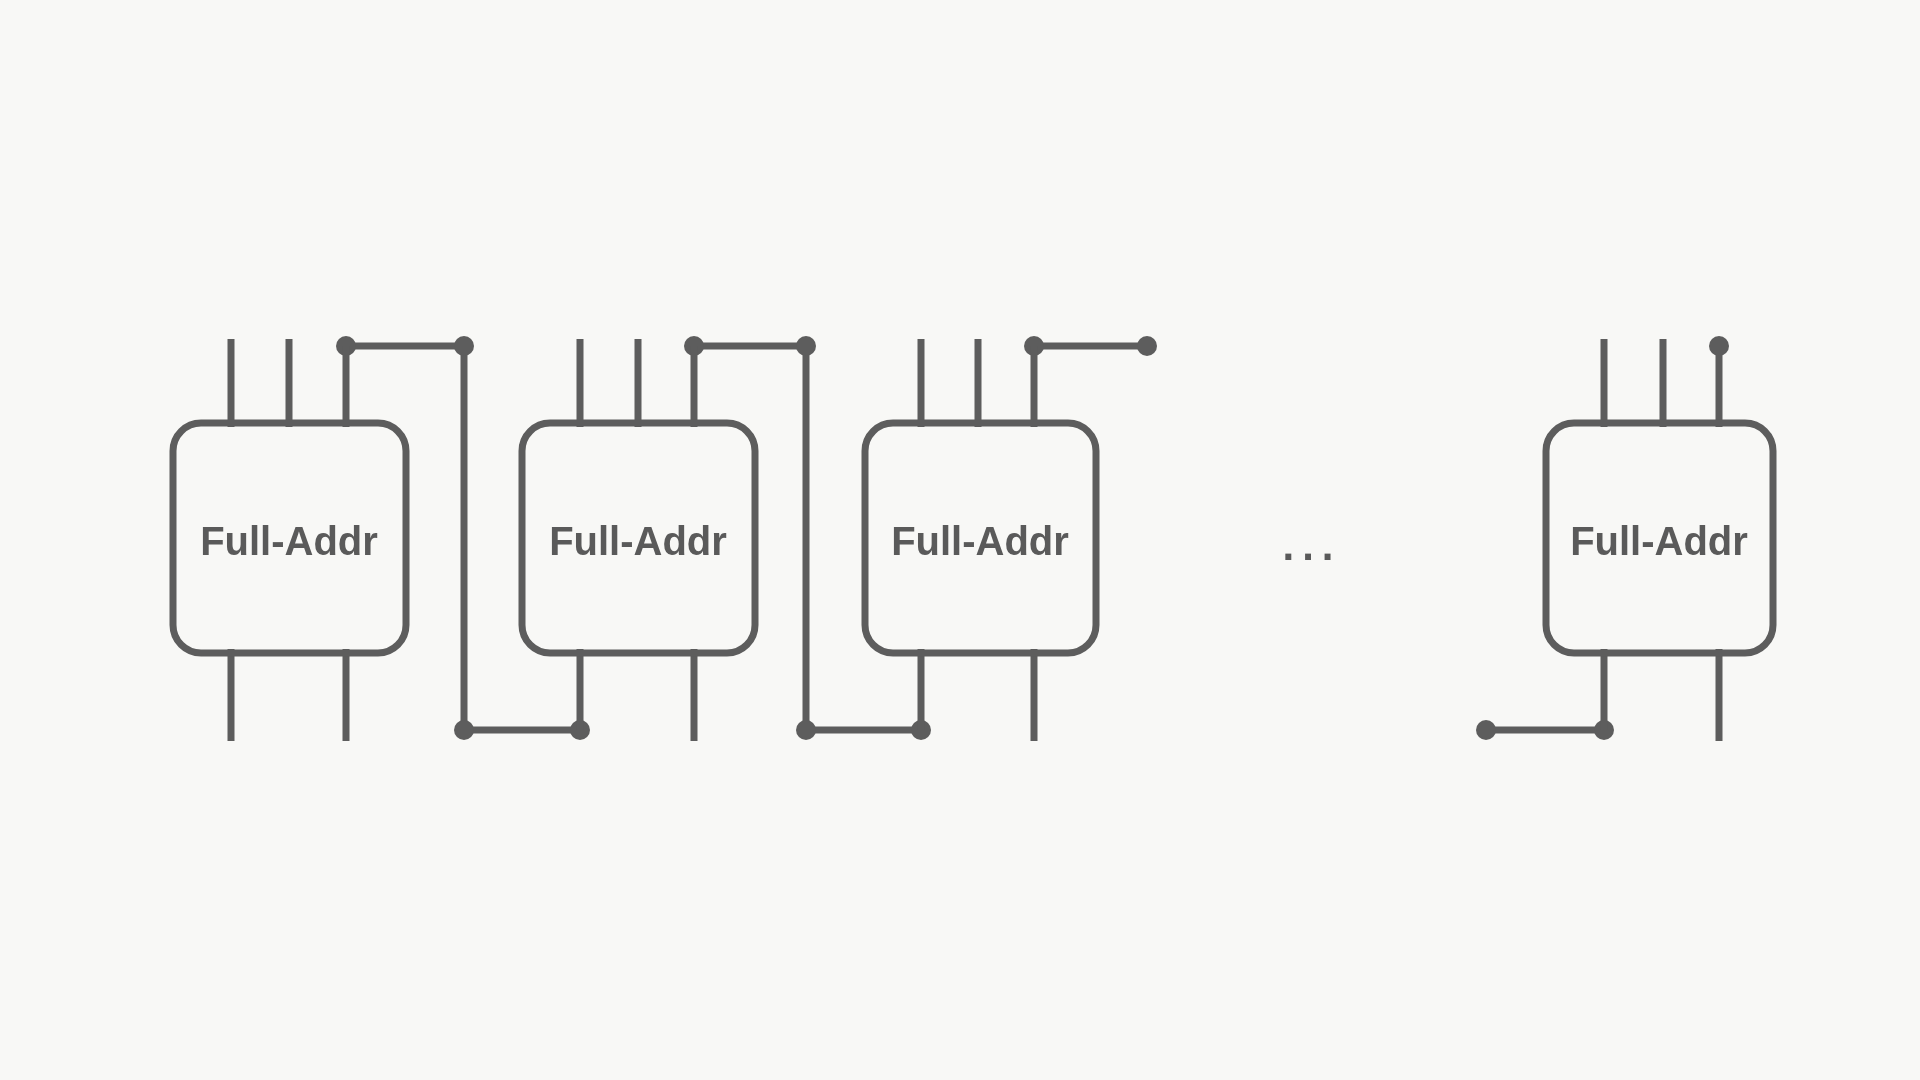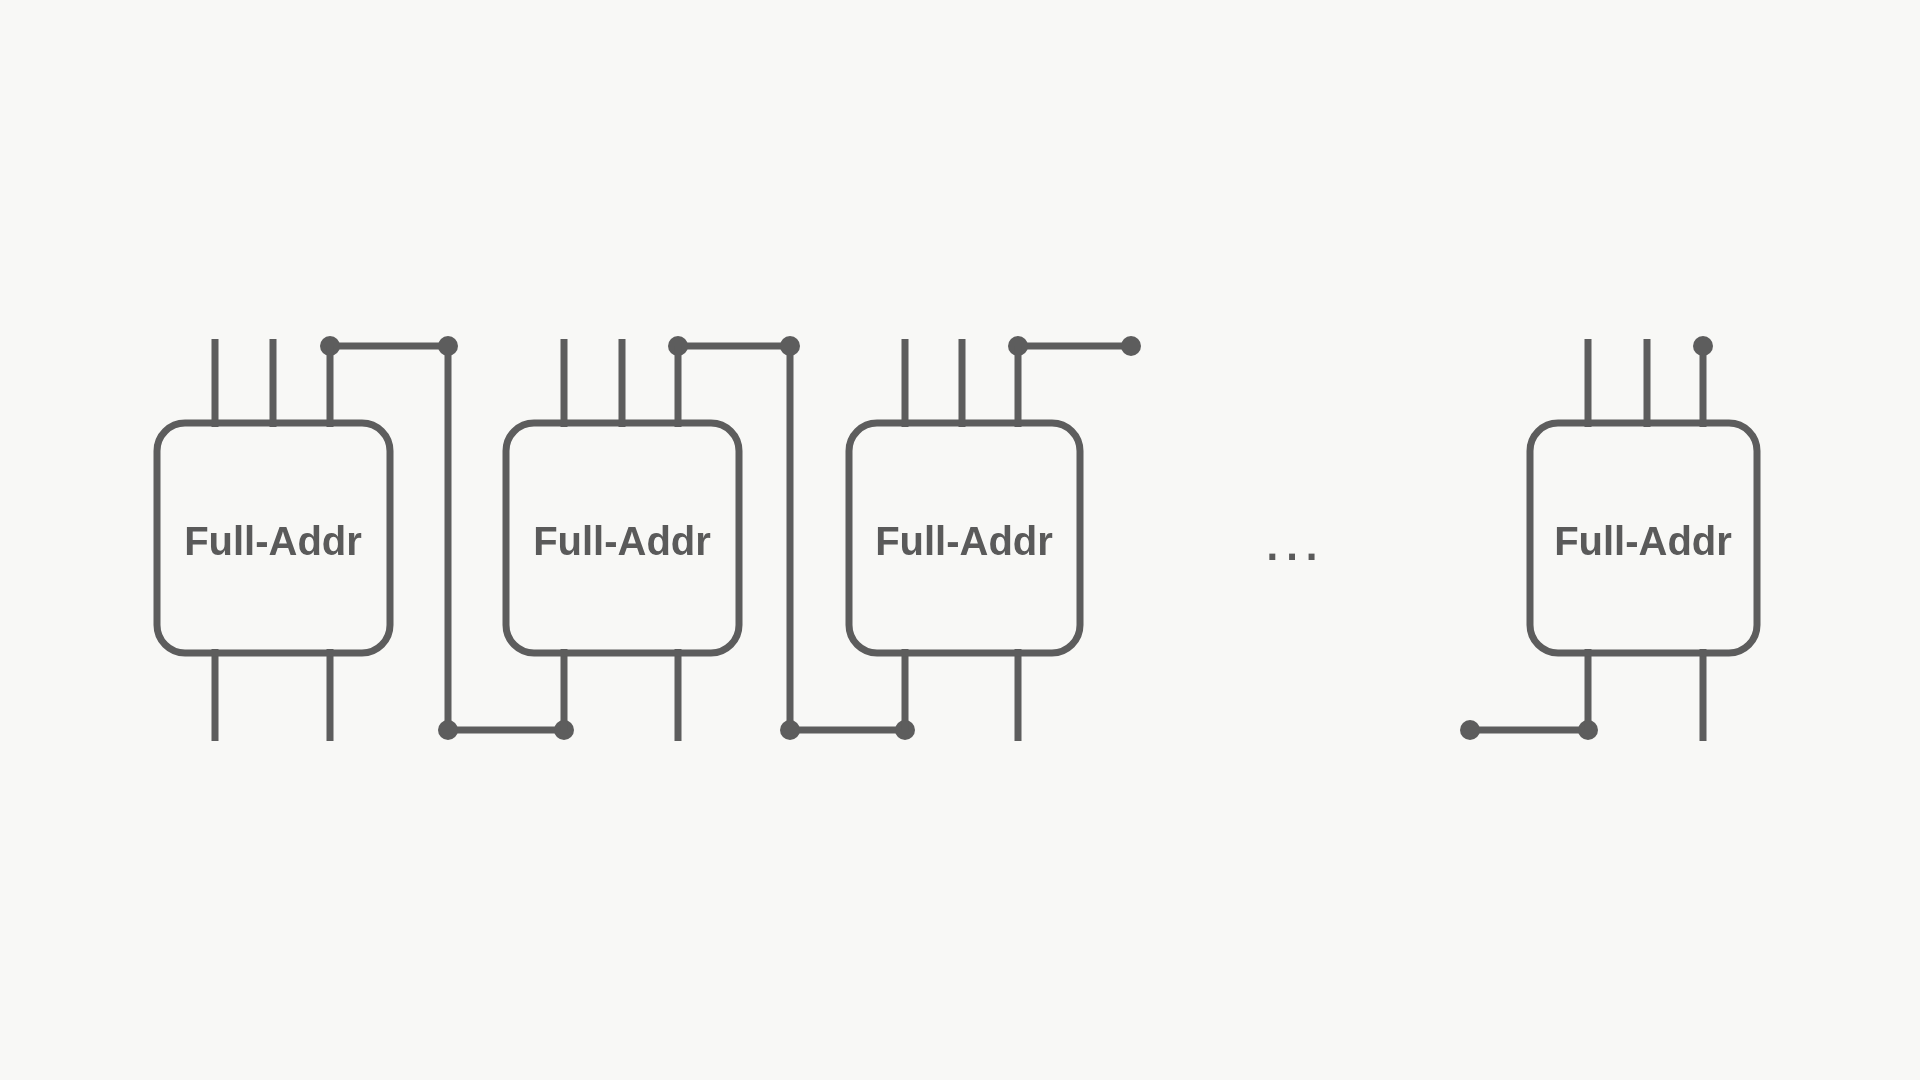--- a/index.html
+++ b/index.html
@@ -2,21 +2,21 @@
 <html style="--bg: #f8f8f6; --line: #5d5d5d; --labelcol: #5a5a5a;"><head>
 <meta charset="utf-8">
 <style>
   html, body { margin: 0; padding: 0; }
   body {
     width: 1920px; height: 1080px;
     background: var(--bg, #f8f8f6);
     overflow: hidden;
     font-family: "Liberation Sans", sans-serif;
   }
-  .stage { position: relative; width: 1692px; height: 1080px; }
+  .stage { position: relative; width: 1692px; height: 1080px; margin-left: 16px; }
   svg { display: block; }
   .wire {
     fill: none;
     stroke: var(--line, #5d5d5d);
     stroke-width: 7;
     stroke-linecap: butt;
     stroke-linejoin: miter;
   }
   .dot { fill: var(--line, #5d5d5d); stroke: none; }
   .box {

